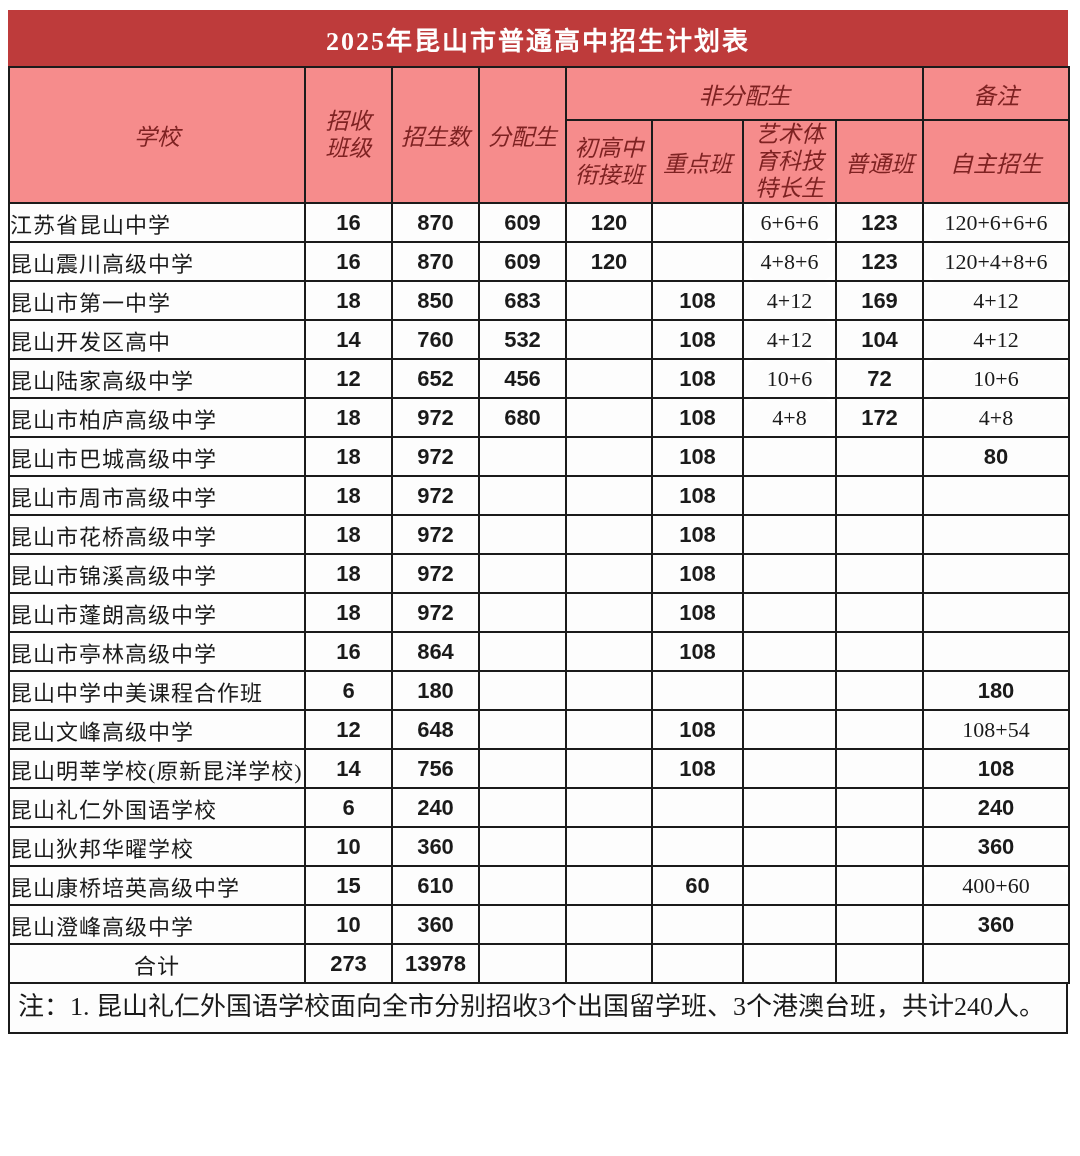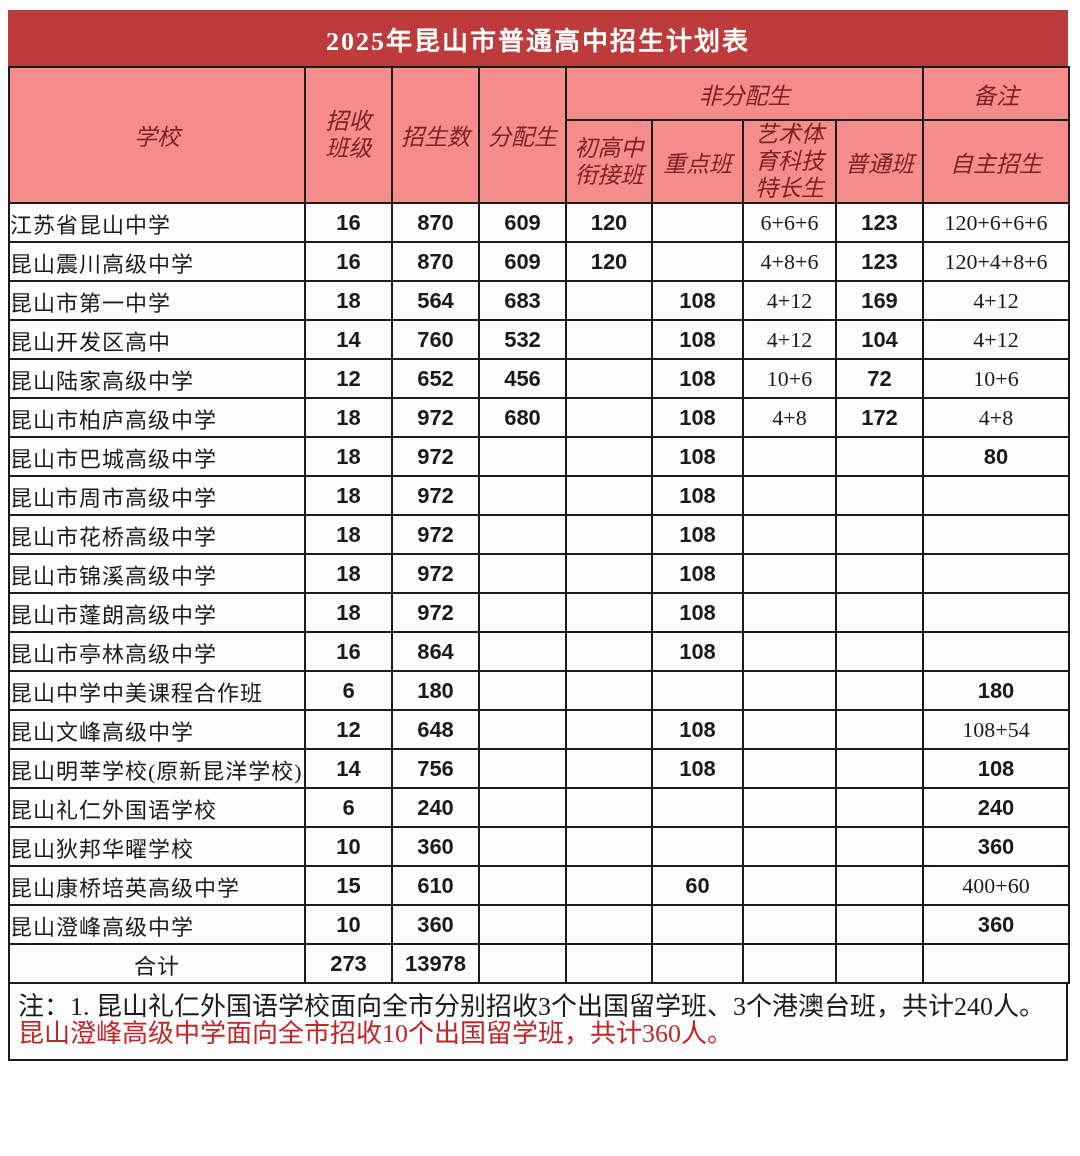--- a/index.html
+++ b/index.html
@@ -145,21 +145,21 @@
           <td class="num">609</td>
           <td class="num">120</td>
           <td class="num"></td>
           <td class="num expr">4+8+6</td>
           <td class="num">123</td>
           <td class="num expr">120+4+8+6</td>
         </tr>
         <tr>
           <td class="school">昆山市第一中学</td>
           <td class="num">18</td>
-          <td class="num">564</td>
+          <td class="num">850</td>
           <td class="num">683</td>
           <td class="num"></td>
           <td class="num">108</td>
           <td class="num expr">4+12</td>
           <td class="num">169</td>
           <td class="num expr">4+12</td>
         </tr>
         <tr>
           <td class="school">昆山开发区高中</td>
           <td class="num">14</td>
@@ -345,16 +345,15 @@
           <td class="num"></td>
           <td class="num"></td>
           <td class="num"></td>
           <td class="num"></td>
         </tr>
       </tbody>
   </table>
 
   <div class="notes">
     <div class="note-1">注：1.  昆山礼仁外国语学校面向全市分别招收3个出国留学班、3个港澳台班，共计240人。</div>
-    <div class="note-3">昆山澄峰高级中学面向全市招收10个出国留学班，共计360人。</div>
   </div>
 
 </div>
 
 </body></html>

